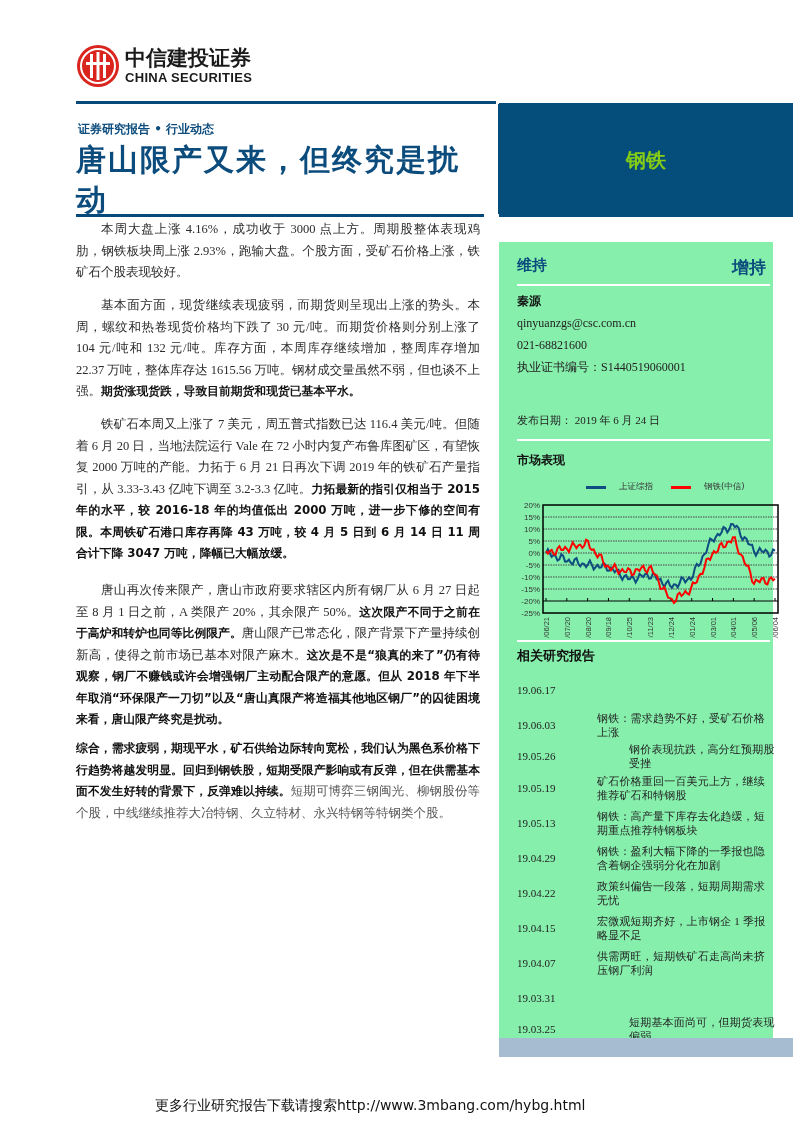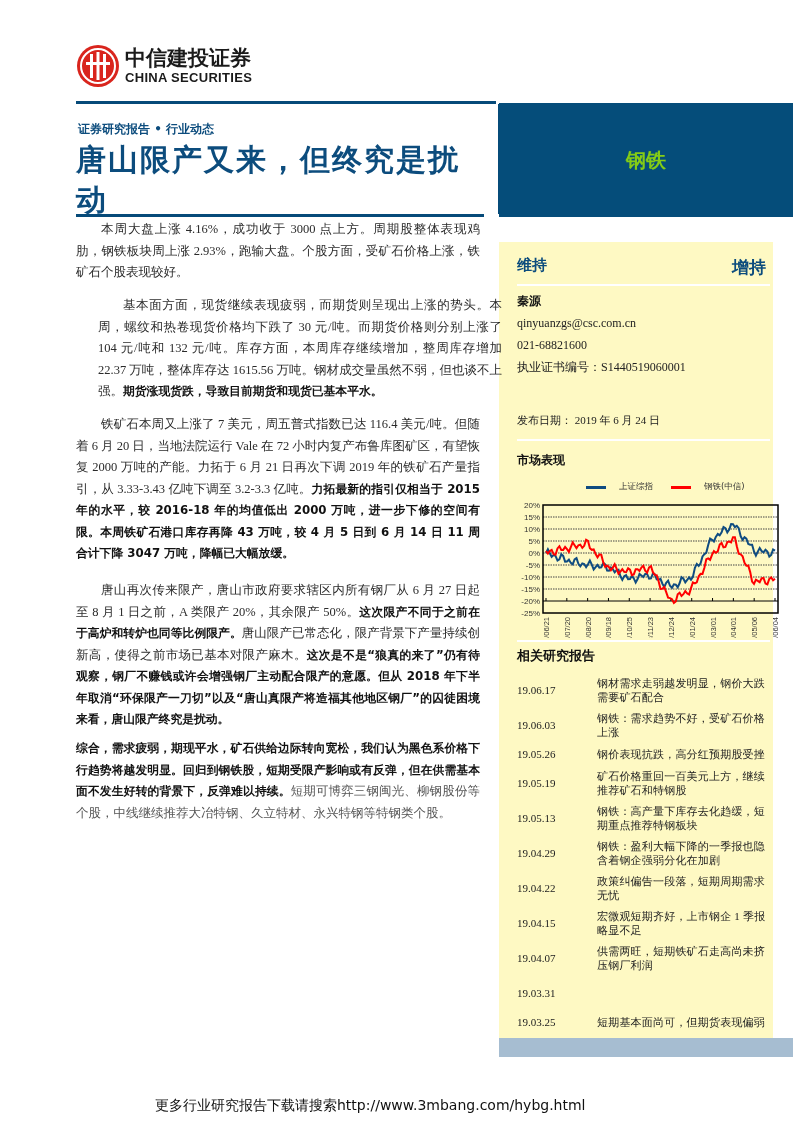--- a/index.html
+++ b/index.html
@@ -13,21 +13,21 @@
   .logo-cn { font-family: "DejaVu Sans", sans-serif; font-weight: bold; font-size: 21px; letter-spacing: 0px; color: #1a1a1a; line-height: 24px; }
   .logo-en { font-family: "Liberation Sans", sans-serif; font-weight: bold; font-size: 13px; color: #1a1a1a; letter-spacing: 0.3px; line-height: 16px; }
 
   .top-rule { position: absolute; left: 76px; top: 101px; width: 420px; height: 3px; background: #064a79; }
 
   
   .right-vline { position: absolute; left: 498px; top: 104px; width: 1px; height: 110px; background: #064a79; }
   .sector-box { position: absolute; left: 499px; top: 103px; width: 294px; height: 114px; background: #054d7a; display: flex; align-items: center; justify-content: center; }
   .sector-label { font-family: "DejaVu Sans", sans-serif; font-weight: bold; color: #84cc16; font-size: 20px; }
 
-  .side-panel { position: absolute; left: 499px; top: 242px; width: 274px; height: 796px; background: #fef9c3; }
+  .side-panel { position: absolute; left: 499px; top: 242px; width: 274px; height: 796px; background: #86efac; }
   .side-footer { position: absolute; left: 499px; top: 1038px; width: 294px; height: 19px; background: #a6bdd1; }
 
   .rating-row { position: absolute; left: 18px; top: 14px; width: 255px; display: flex; justify-content: space-between; }
   .rating-left { font-family: "DejaVu Sans", sans-serif; font-weight: bold; color: #0c4c7d; font-size: 15px; }
   .rating-right { font-family: "DejaVu Sans", sans-serif; font-weight: bold; color: #0c4c7d; font-size: 17px; margin-right: 6px; }
   .white-rule { position: absolute; left: 18px; width: 253px; height: 2px; background: #ffffff; }
 
   .analyst-name { position: absolute; left: 18px; top: 51px; font-family: "DejaVu Sans", sans-serif; font-weight: bold; font-size: 12px; color: #111; text-align: center; }
   .analyst-line { position: absolute; left: 18px; font-size: 12px; color: #222; }
   .pub-date { position: absolute; left: 18px; top: 171px; font-size: 11px; color: #222; }
@@ -35,34 +35,34 @@
   .section-h { position: absolute; left: 18px; font-family: "DejaVu Sans", sans-serif; font-weight: bold; font-size: 12px; color: #111; }
 
   .chart-wrap { position: absolute; left: 7px; top: 236px; width: 280px; height: 160px; }
   .legend { position: absolute; left: 80px; top: 3px; display: flex; gap: 18px; font-family: "DejaVu Sans", sans-serif; font-size: 8.5px; color: #333; align-items: center; }
   .legend-item { display: flex; align-items: center; gap: 13px; }
   .legend-swatch { width: 20px; height: 3px; display: inline-block; }
 
   .reports-h { top: 405px; font-size: 13px; }
   .report-list { position: absolute; left: 18px; top: 430px; width: 260px; }
   .report-item { display: flex; align-items: center; min-height: 35px; }
-  .report-item.single { min-height: 23px; }
+  .report-item.single { min-height: 23px; gap: 32px; }
   .report-date { width: 80px; font-size: 11px; color: #222; flex-shrink: 0; }
   .report-title { font-size: 11px; color: #222; line-height: 14px; width: 175px; letter-spacing: 0.2px; }
 
   
   .kicker { position: absolute; left: 78px; top: 121px; font-family: "DejaVu Sans", sans-serif; font-weight: bold; font-size: 12px; color: #0c4c7d; }
   .headline { position: absolute; left: 76px; top: 140px; width: 415px; font-family: "DejaVu Sans", sans-serif; font-weight: bold; font-size: 30px; line-height: 40px; color: #0c4c7d; letter-spacing: 2px; }
   .headline-rule { position: absolute; left: 76px; top: 214px; width: 408px; height: 3px; background: #064a79; }
 
   .body { position: absolute; left: 76px; width: 404px; font-size: 12.5px; line-height: 21.5px; color: #2a2a2a; text-align: justify; }
   .body p { text-indent: 2em; }
   .body b { font-family: "DejaVu Sans", sans-serif; font-size: 11.8px; color: #111; }
   .p1 { top: 219px; }
-  .p2 { top: 295px; margin-left: 22px; }
+  .p2 { top: 295px; }
   .p3 { top: 414px; }
   .p4 { top: 580px; }
   .p5 { top: 738px; }
   .p5 p { text-indent: 0; }
   .grey { color: #555; }
 
   .footer-link { position: absolute; left: 155px; top: 1097px; font-family: "DejaVu Sans", sans-serif; font-size: 14px; color: #111; }
 </style>
 </head>
 <body>
@@ -167,21 +167,20 @@
         <polyline points="40.0,73.0 41.9,75.6 43.8,73.1 45.7,71.9 47.6,76.2 49.5,76.7 51.5,70.4 53.4,68.2 55.3,71.9 57.2,71.9 59.1,69.0 61.0,71.2 62.9,73.9 64.8,69.1 66.7,64.3 68.6,67.2 70.5,70.1 72.4,67.3 74.3,66.6 76.3,69.9 78.2,67.8 80.1,61.7 82.0,62.8 83.9,70.2 85.8,71.8 87.7,71.4 89.6,76.1 91.5,79.3 93.4,76.4 95.3,76.9 97.3,84.5 99.2,88.9 101.1,87.6 103.0,89.2 104.9,92.2 106.8,89.6 108.7,86.3 110.6,90.6 112.5,95.7 114.4,93.5 116.3,91.1 118.2,93.9 120.1,94.2 122.1,90.3 124.0,91.6 125.9,97.1 127.8,96.4 129.7,91.2 131.6,91.2 133.5,93.0 135.4,89.6 137.3,87.7 139.2,92.6 141.1,94.6 143.1,89.3 145.0,88.1 146.9,94.2 148.8,96.9 150.7,97.1 152.6,103.3 154.5,110.9 156.4,110.8 158.3,109.0 160.2,114.1 162.1,119.6 164.0,120.1 166.0,121.2 167.9,125.0 169.8,123.4 171.7,116.3 173.6,114.8 175.5,117.9 177.4,116.2 179.3,113.1 181.2,115.5 183.1,116.5 185.0,110.1 186.9,104.4 188.9,105.3 190.8,104.3 192.7,98.3 194.6,95.8 196.5,95.9 198.4,89.7 200.3,81.2 202.2,80.4 204.1,81.8 206.0,76.9 207.9,73.1 209.8,74.8 211.8,73.3 213.7,66.6 215.6,65.0 217.5,69.4 219.4,69.0 221.3,64.1 223.2,63.6 225.1,64.4 227.0,59.2 228.9,59.3 230.8,68.2 232.7,75.8 234.7,76.3 236.6,78.3 238.5,84.9 240.4,87.7 242.3,87.6 244.2,94.1 246.1,103.6 248.0,105.9 249.9,101.7 251.8,102.9 253.7,104.2 255.6,100.4 257.5,100.0 259.5,105.5 261.4,106.4 263.3,100.9 265.2,99.5 267.1,102.3 269.0,100.8" fill="none" stroke="#ff0000" stroke-width="2"></polyline>
       </svg>
   </div>
 
   <div class="white-rule" style="top:398px;"></div>
   <div class="section-h reports-h">相关研究报告</div>
 
   <div class="report-list">
     <div class="report-item">
         <span class="report-date">19.06.17</span>
-        <span class="report-title">钢材需求走弱越发明显，钢价大跌需要矿石配合</span>
       </div>
     <div class="report-item">
         <span class="report-date">19.06.03</span>
         <span class="report-title">钢铁：需求趋势不好，受矿石价格上涨</span>
       </div>
     <div class="report-item single">
         <span class="report-date">19.05.26</span>
         <span class="report-title">钢价表现抗跌，高分红预期股受挫</span>
       </div>
     <div class="report-item">

